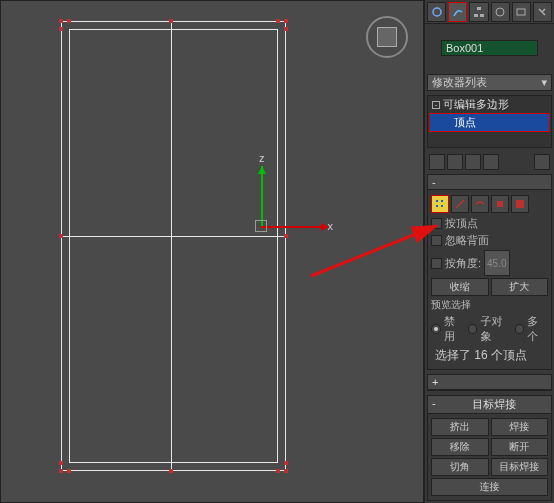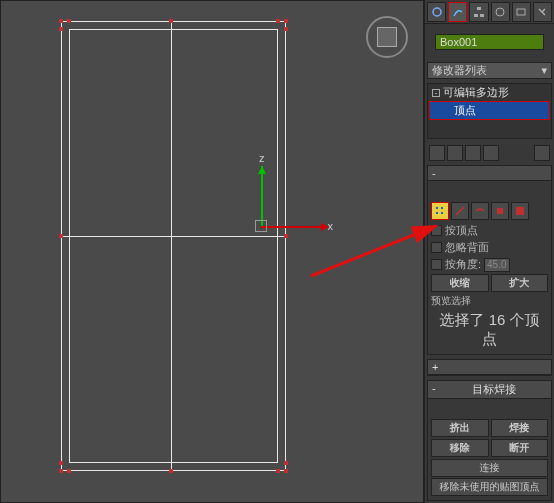--- a/index.html
+++ b/index.html
@@ -19,46 +19,46 @@
 .wire { position: absolute; border: 1px solid #e8e8e8; }
 .outer { left: 60px; top: 20px; width: 225px; height: 450px; }
 .inner1 { left: 68px; top: 28px; width: 209px; height: 434px; }
 .vert { position: absolute; width: 4px; height: 4px; background: #c03030; transform: translate(-2px,-2px); }
 .hline { position: absolute; height: 1px; background: #e8e8e8; }
 .vline { position: absolute; width: 1px; background: #e8e8e8; }
 .panel { width: 130px; background: #383838; border-left: 1px solid #222; display: flex; flex-direction: column; }
 .toolbar { height: 24px; background: #3a3a3a; display: flex; gap: 2px; padding: 2px; border-bottom: 1px solid #222; }
 .tbtn { width: 20px; height: 20px; background: #4a4a4a; border: 1px solid #222; display: flex; align-items: center; justify-content: center; }
 .tbtn.active { border: 1px solid #d00000; background: #555; }
-.objname { height: 18px; background: #4d7c0f; border: 1px solid #222; padding: 1px 4px; margin: 10px; color: #ddd; }
+.objname { height: 18px; background: #14532d; border: 1px solid #222; padding: 1px 4px; margin: 16px; color: #ddd; }
 .droprow { height: 18px; background: #555; margin: 2px; display: flex; align-items: center; padding: 0 4px; border: 1px solid #222; }
 .droprow .arrow { margin-left: auto; }
 .stackbox { margin: 2px; border: 1px solid #222; background: #333; height: 115px; overflow: hidden; }
 .stack-header { background: #333; padding: 1px 4px; display: flex; align-items: center; gap: 3px; color: #ddd; }
 .stack-sub { padding: 1px 4px 1px 24px; color: #d8b000; }
 .stack-sub.sel { background: #1a4a9e; color: #fff; border: 1px solid #d00000; margin: 0 1px; }
 .stack-tools { height: 18px; display: flex; gap: 2px; padding: 2px; margin: 2px; }
 .mini { width: 16px; height: 16px; background: #4a4a4a; border: 1px solid #222; }
 .rollout { margin: 2px; border: 1px solid #222; }
 .rollout-h { background: #4a4a4a; padding: 1px 4px; text-align: center; color: #ddd; border-bottom: 1px solid #222; display: flex; }
 .rollout-h .sign { margin-right: 6px; }
-.rollout-body { padding: 3px; background: #383838; margin-top: 16px; }
+.rollout-body { padding: 3px; background: #383838; }
 .subobj-row { display: flex; gap: 2px; padding: 2px 0; align-items: center; }
 .subobj { width: 18px; height: 18px; border: 1px solid #222; background: #4a4a4a; display: flex; align-items: center; justify-content: center; }
 .subobj.active { background: #e8d040; border: 1px solid #d00000; }
 .subobj-dots { width: 10px; height: 10px; position: relative; }
 .dot { position: absolute; width: 2px; height: 2px; background: #2060c0; }
 .checkrow { display: flex; align-items: center; gap: 3px; padding: 1px 0; color: #bbb; }
 .chk { width: 11px; height: 11px; border: 1px solid #222; background: #4a4a4a; }
-.spinner { display: inline-flex; align-items: center; background: #555; border: 1px solid #222; height: 14px; padding: 0 2px; font-size: 10px; color: #888; }
-.btnrow { display: flex; gap: 2px; padding: 1px 0; font-weight: bold; }
+.spinner { display: inline-flex; align-items: center; background: #555; border: 1px solid #222; height: 14px; padding: 12px 2px; font-size: 10px; color: #888; }
+.btnrow { display: flex; gap: 2px; padding: 1px 0; }
 .sbtn { flex: 1; background: #4a4a4a; border: 1px solid #222; text-align: center; padding: 1px 0; color: #ccc; font-size: 10px; }
 .fullbtn { background: #4a4a4a; border: 1px solid #222; text-align: center; padding: 1px 0; color: #ccc; font-size: 10px; margin: 1px 0; }
 .txt { color: #bbb; font-size: 10px; padding: 1px 0; }
-.status-txt { color: #ccc; text-align: center; padding: 2px 4px; font-size: 15px; }
+.status-txt { color: #ccc; text-align: left; padding: 2px 4px; font-size: 12px; }
 .radio { width: 10px; height: 10px; border-radius: 50%; border: 1px solid #222; background: #4a4a4a; display: inline-block; }
 .radio.on::after { content: ''; display: block; width: 4px; height: 4px; background: #ccc; border-radius: 50%; margin: 2px; }
 .red-arrow { position: absolute; pointer-events: none; z-index: 100; }
 .plus { width: 8px; height: 8px; border: 1px solid #aaa; font-size: 8px; line-height: 6px; text-align: center; }
 </style>
 </head>
 <body>
 
 <div class="workspace">
   <div class="viewport">
@@ -212,20 +212,28 @@
         <div class="checkrow">
             <div class="chk"></div>
             <span>按角度:</span>
             <span class="spinner">45.0</span>
           </div>
         <div class="btnrow">
           <div class="sbtn">收缩</div>
           <div class="sbtn">扩大</div>
         </div>
         <div class="txt">预览选择</div>
+        <div class="checkrow">
+          <span class="radio on"></span>
+            <span>禁用</span>
+          <span class="radio"></span>
+            <span>子对象</span>
+          <span class="radio"></span>
+            <span>多个</span>
+        </div>
         <div class="status-txt">选择了 16 个顶点</div>
       </div>
     </div>
 
     <div class="rollout">
       <div class="rollout-h">
           <span class="sign">+</span>
         </div>
     </div>
 
@@ -236,18 +244,21 @@
         </div>
       <div class="rollout-body">
         <div class="btnrow">
           <div class="sbtn">挤出</div>
           <div class="sbtn">焊接</div>
         </div>
         <div class="btnrow">
           <div class="sbtn">移除</div>
           <div class="sbtn">断开</div>
         </div>
+        <div class="btnrow">
+          <div class="sbtn">切角</div>
+          <div class="sbtn">目标焊接</div>
+        </div>
         <div class="fullbtn">连接</div>
-        <div class="fullbtn">移除未使用的贴图顶点</div>
       </div>
     </div>
   </div>
 </div>
 
 </body></html>

